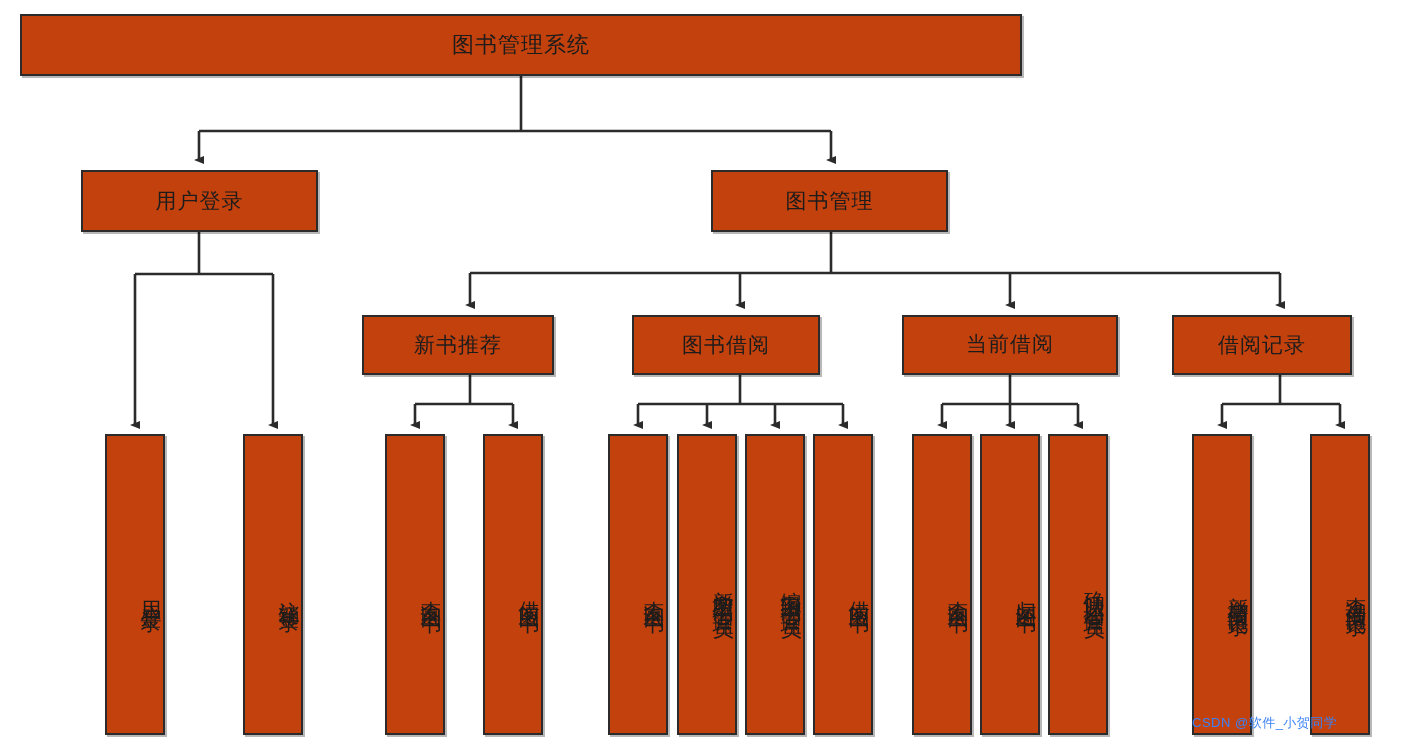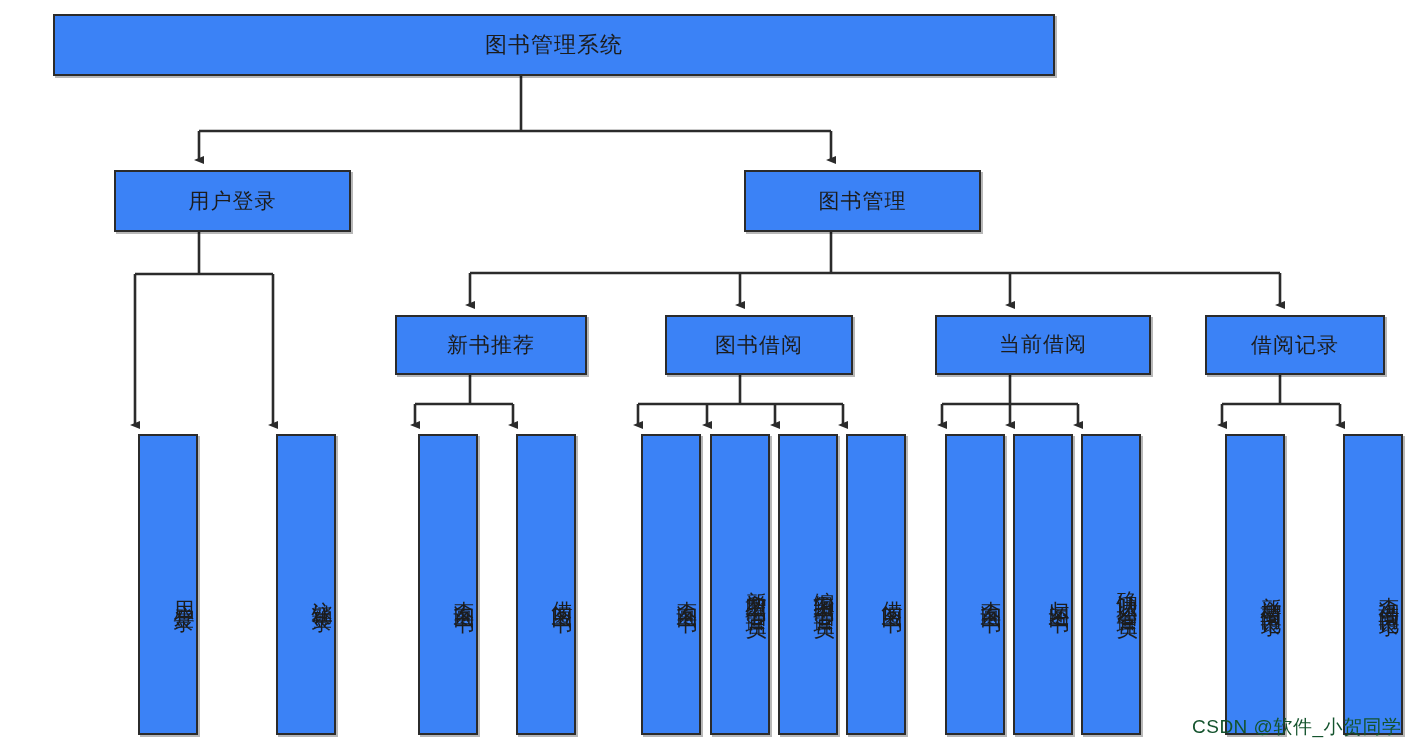--- a/index.html
+++ b/index.html
@@ -22,27 +22,26 @@
     left: 0;
     top: 0;
     width: 1405px;
     height: 747px;
     pointer-events: none;
   }
   .node {
     position: absolute;
     box-sizing: border-box;
     border: 2px solid #2b2b2b;
-    background: #3b82f6;
+    background: #c2410c;
     box-shadow: 2px 2px 0 rgba(0,0,0,0.28);
     display: flex;
     align-items: center;
     justify-content: center;
     color: #1c1c1c;
-    margin-left: 33px;
   }
   .node.horiz {
     font-size: 21px;
     letter-spacing: 1px;
     line-height: 1.2;
     text-align: center;
   }
   .node.root {
     font-size: 22px;
   }
@@ -52,22 +51,22 @@
     font-size: 21px;
     letter-spacing: 4px;
     line-height: 1.15;
     padding-top: 14px;
     align-items: flex-start;
     justify-content: center;
     white-space: nowrap;
   }
   .watermark {
     position: absolute;
-    font-size: 19px;
-    color: #14532d;
+    font-size: 13px;
+    color: #3b82f6;
     letter-spacing: 0.5px;
     white-space: nowrap;
     user-select: none;
   }
 </style>
 </head>
 <body>
 
 <div id="canvas">
 

